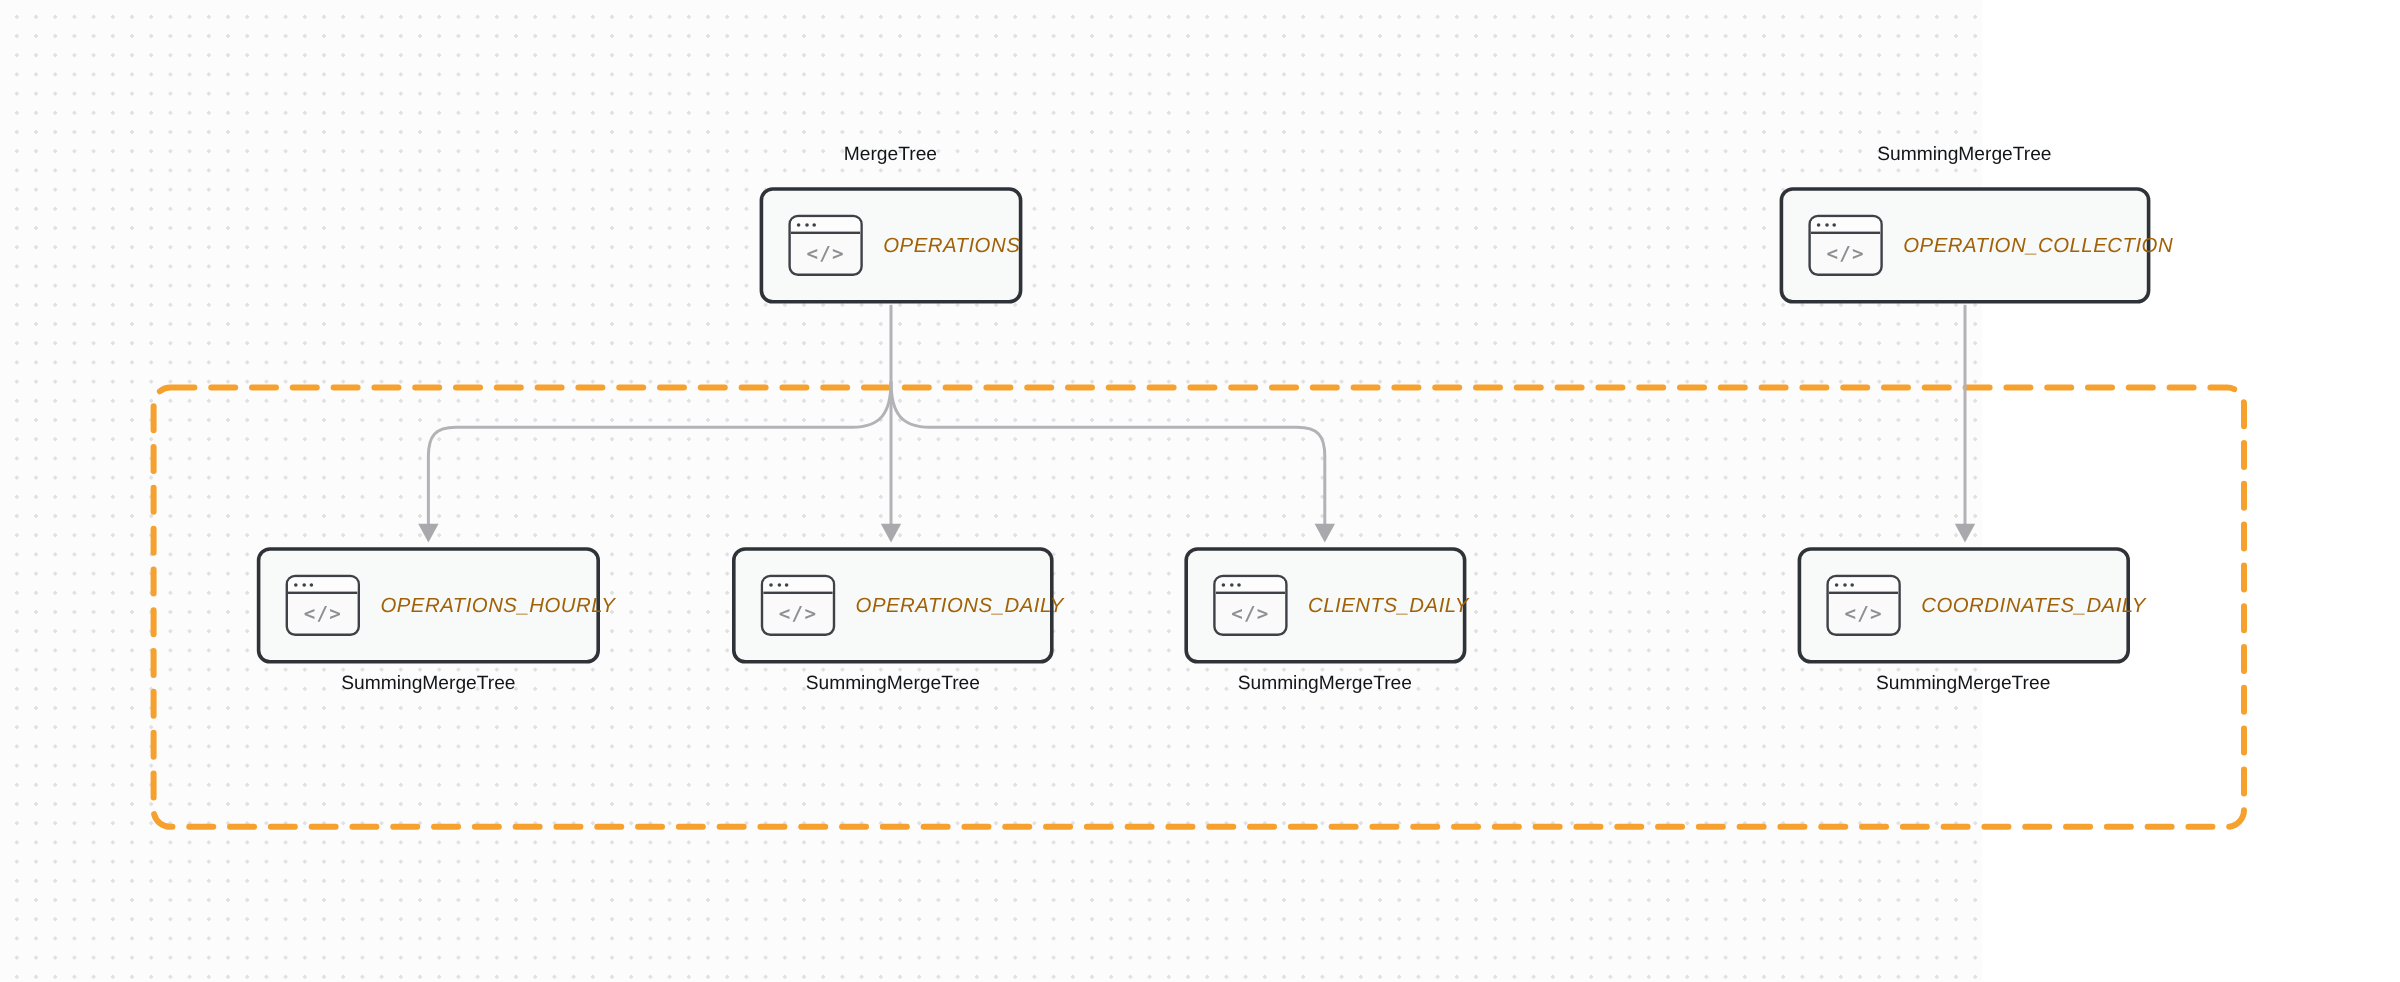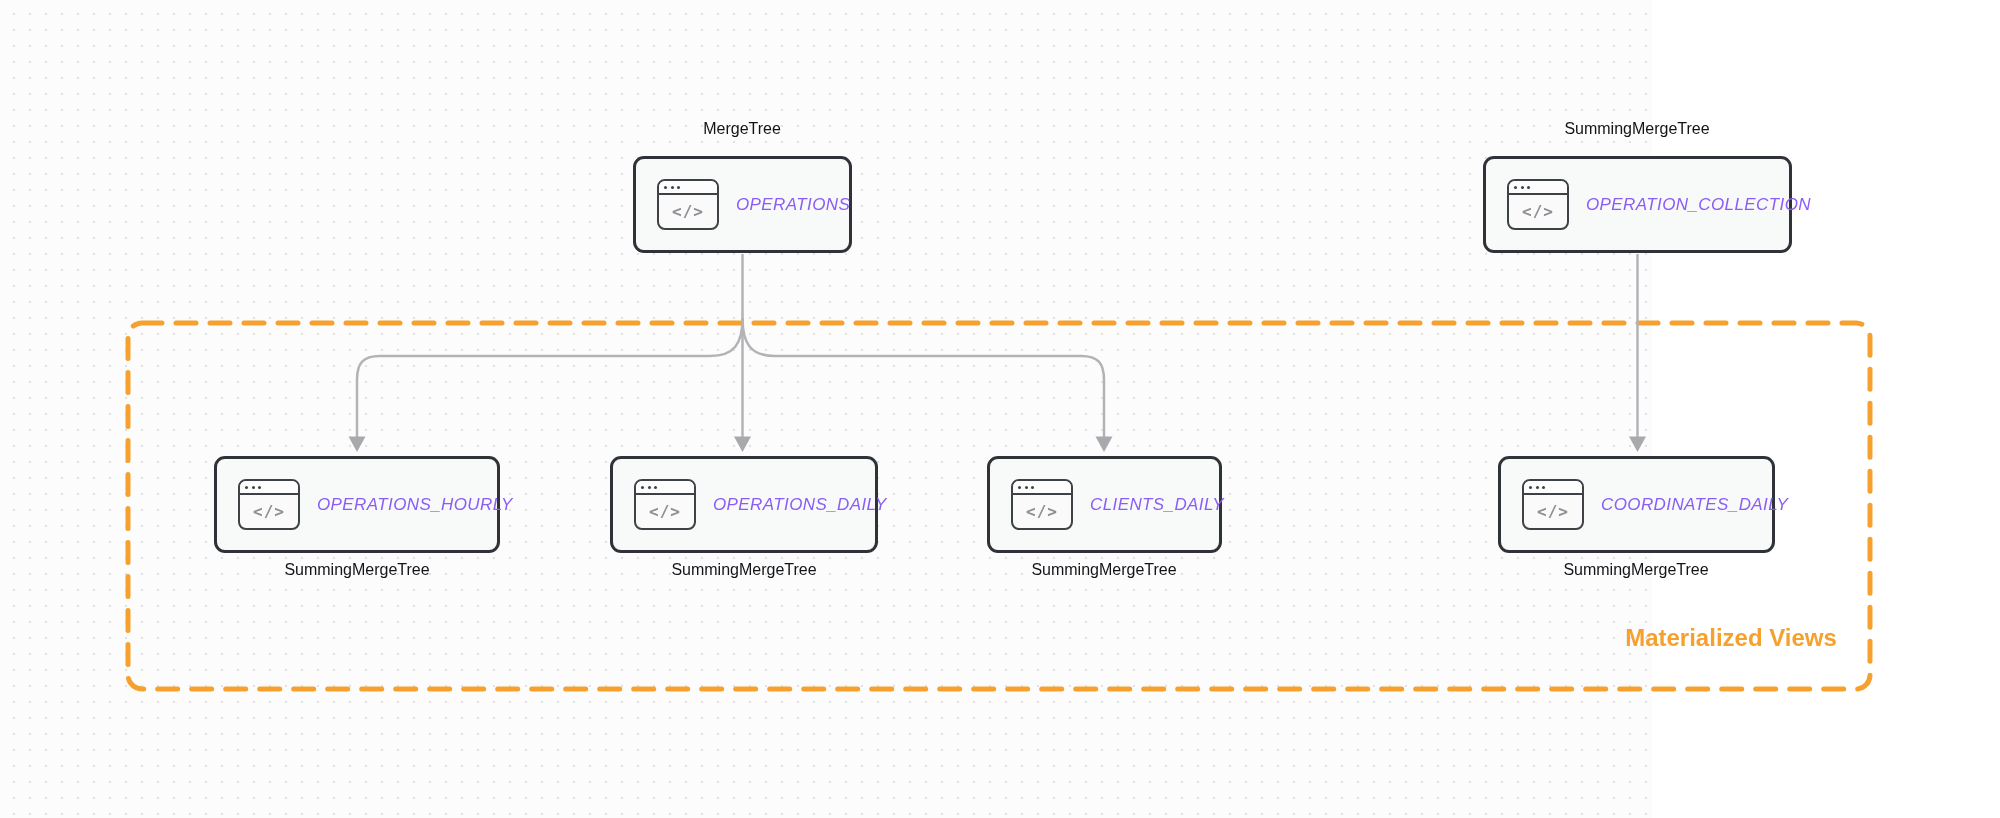--- a/index.html
+++ b/index.html
@@ -17,21 +17,21 @@
   .edges-layer { position: absolute; left: 0; top: 0; }
 
   .node {
     position: absolute; height: 97px; box-sizing: border-box;
     background: #f8f9f9;
     border: 3px solid #2f3338; border-radius: 11px;
     display: flex; align-items: center; gap: 17px; padding-left: 21px;
   }
   .node-label {
     font-style: italic; font-size: 17px; font-weight: 500;
-    color: #8b5cf6; letter-spacing: 0.4px; white-space: nowrap;
+    color: #a16207; letter-spacing: 0.4px; white-space: nowrap;
   }
   .win-icon {
     width: 62px; height: 51px; box-sizing: border-box; flex: none;
     border: 2.5px solid #3e4146; border-radius: 8px;
     background: #fafafa; display: flex; flex-direction: column; overflow: hidden;
   }
   .win-top {
     height: 12px; flex: none; border-bottom: 2.5px solid #3e4146;
     display: flex; align-items: center; gap: 3.5px; padding-left: 5px;
     background: #fdfdfd;
@@ -145,15 +145,14 @@
       <span class="win-body">&lt;/&gt;</span>
     </span>
     <span class="node-label">COORDINATES_DAILY</span>
   </div>
 
   <div class="engine-label" style="left:257px; top:558px;">SummingMergeTree</div>
   <div class="engine-label" style="left:644px; top:558px;">SummingMergeTree</div>
   <div class="engine-label" style="left:1004px; top:558px;">SummingMergeTree</div>
   <div class="engine-label" style="left:1536px; top:558px;">SummingMergeTree</div>
 
-  <div class="group-label">Materialized Views</div>
 
 </div>
 
 </body></html>

